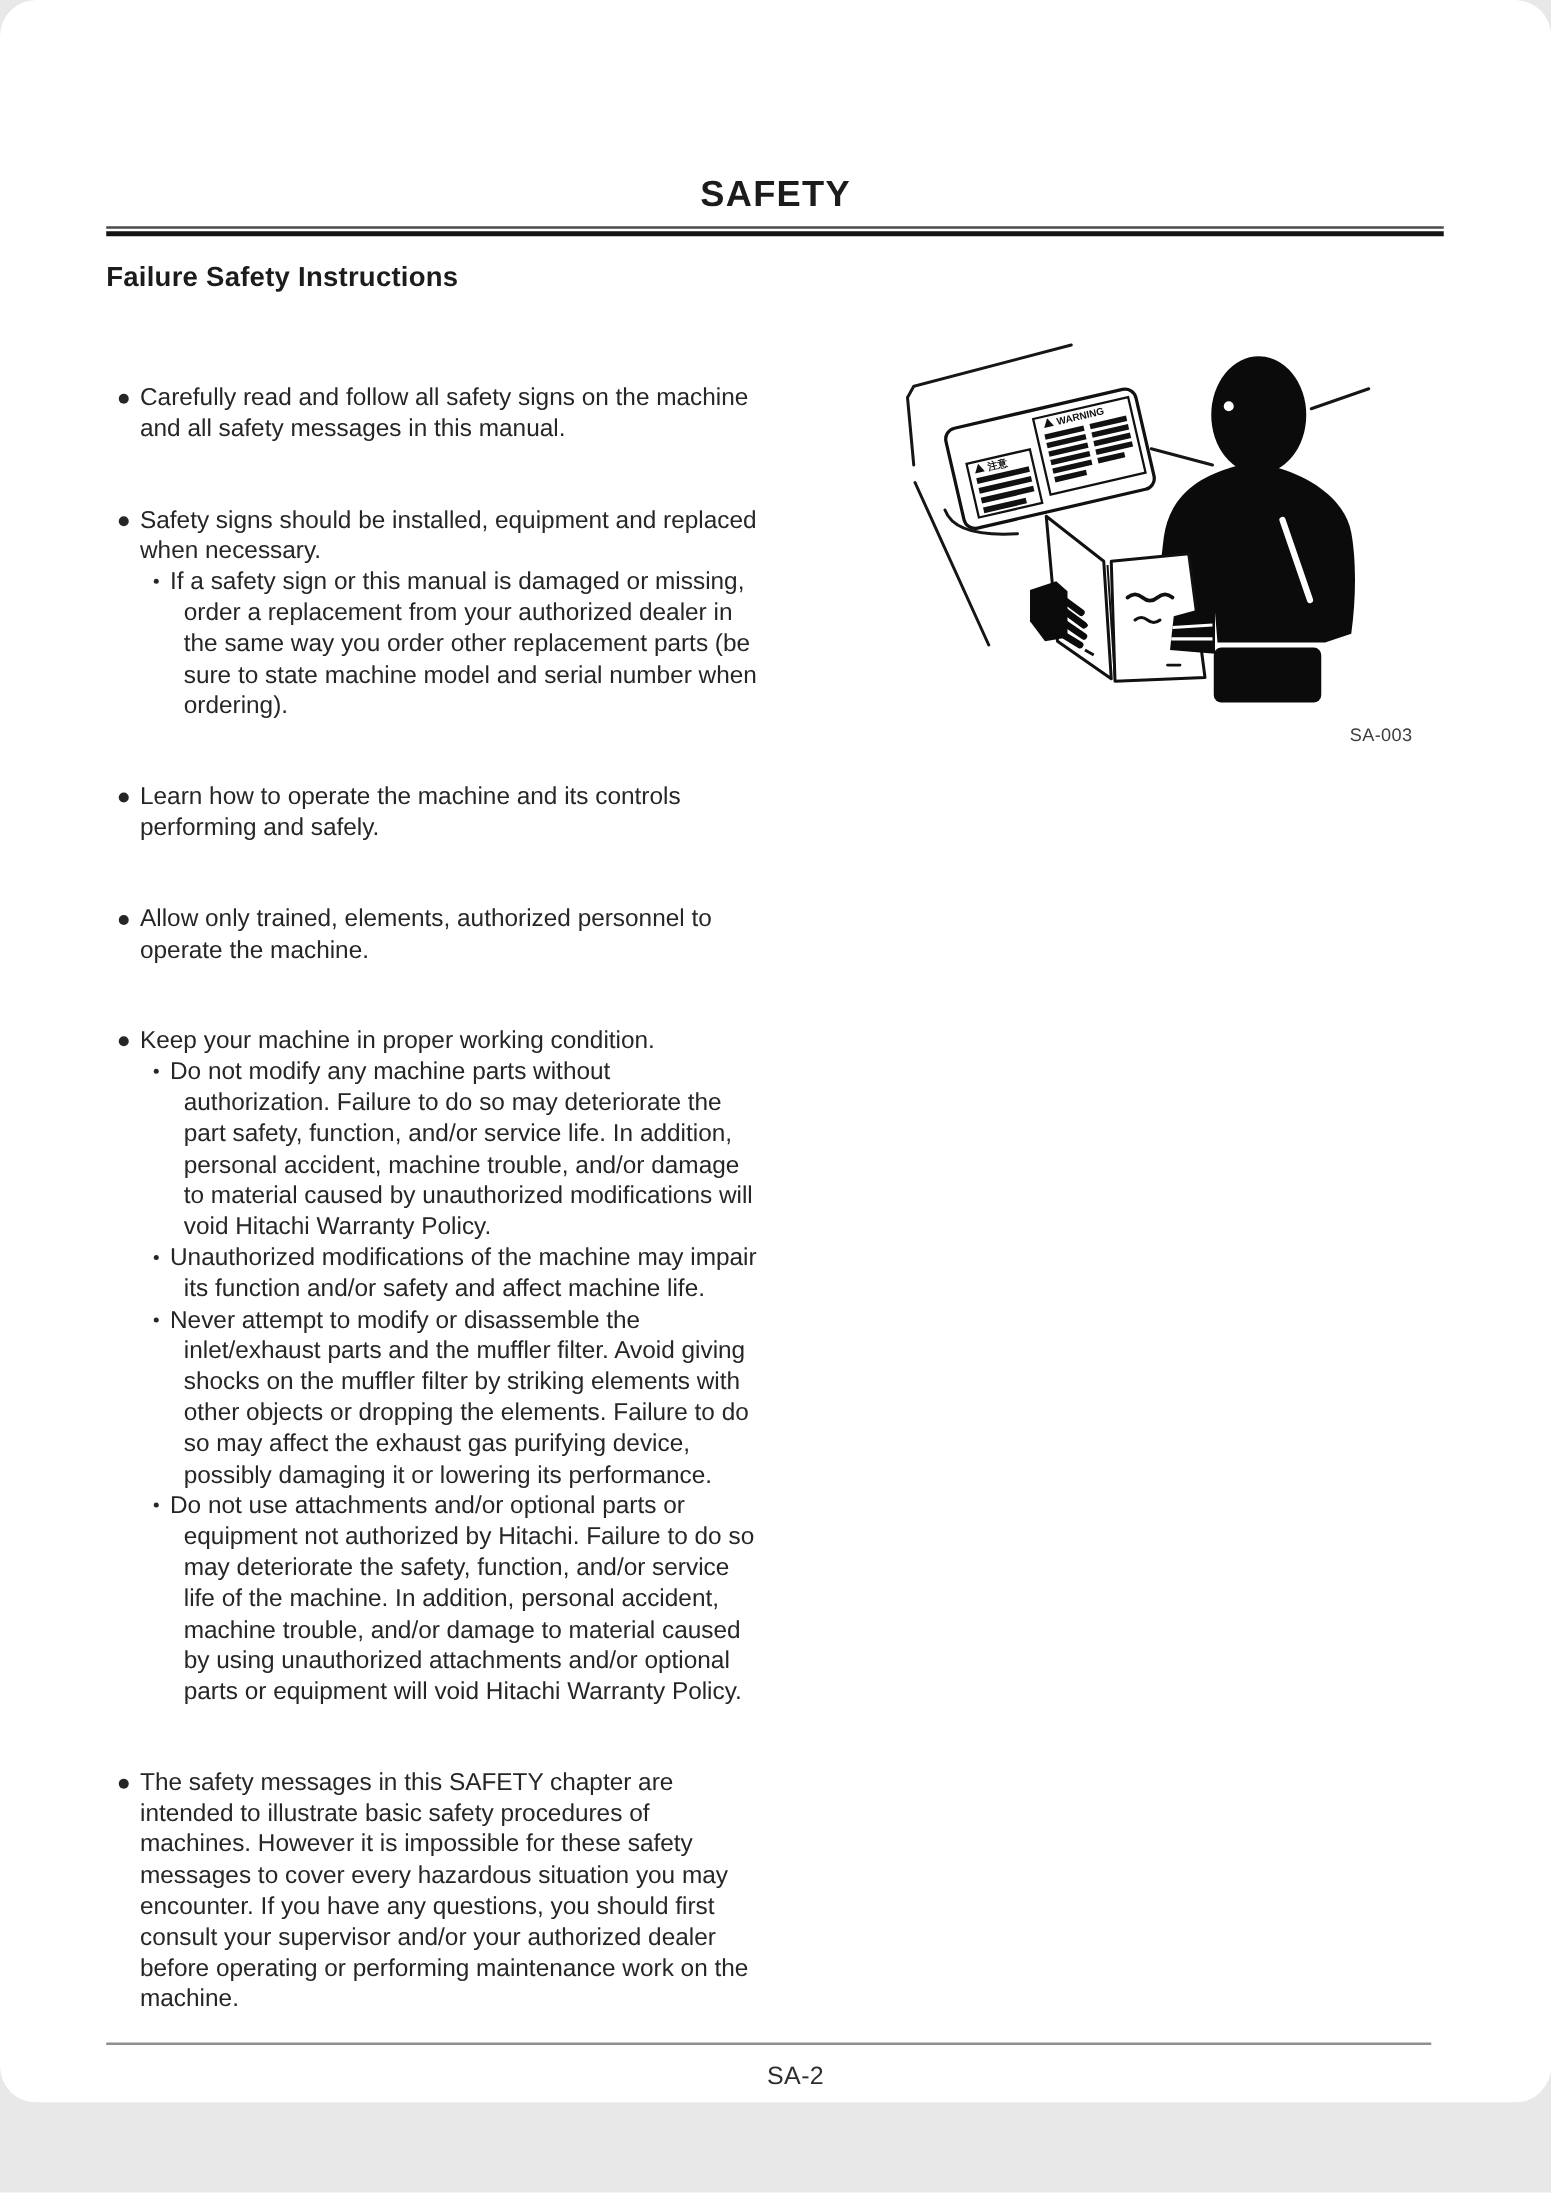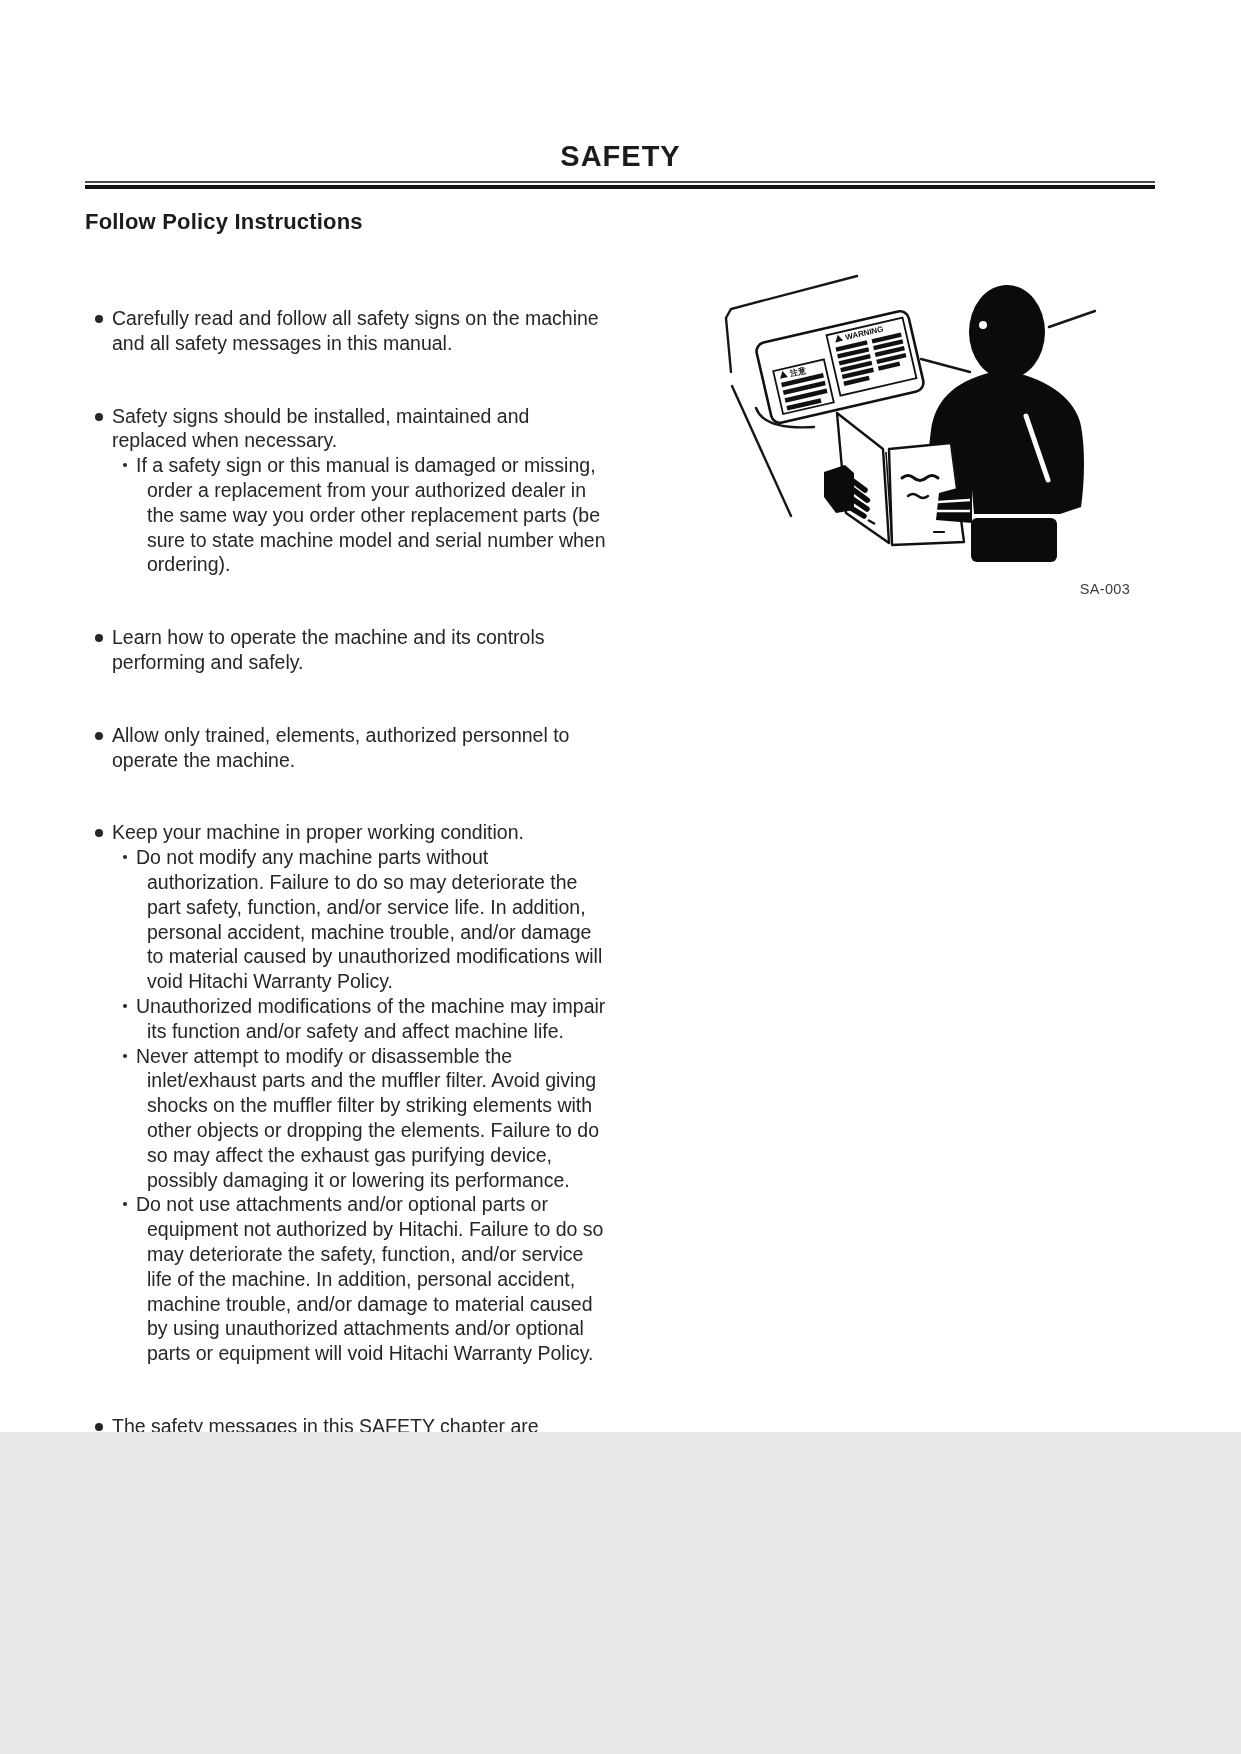--- a/index.html
+++ b/index.html
@@ -1,23 +1,24 @@
 <!DOCTYPE html>
 <html><head>
 <meta charset="utf-8">
 <style>
   html,body{margin:0;padding:0;background:#e8e8e8;}
   .page{
     position:relative;
-    width:1241px;height:1432px;
+    width:1241px;height:1682px;
     margin:0 auto;
     background:#ffffff;
     font-family:"Liberation Sans","DejaVu Sans",sans-serif;
     color:#232323;
     overflow:hidden;
+    border-radius:29px;
   }
   .chapter-title{
     position:absolute;top:140px;left:0;width:100%;
     text-align:center;
     font-size:29px;font-weight:700;letter-spacing:1px;color:#1c1c1c;
   }
   .rule-thin{position:absolute;top:181px;left:85px;width:1070px;height:2px;background:#4a4a4a;}
   .rule-thick{position:absolute;top:185px;left:85px;width:1070px;height:4px;background:#141414;}
   .section-title{
     position:absolute;top:209px;left:85px;
@@ -51,32 +52,32 @@
 </style>
 </head>
 <body>
 
 <div class="page">
 
   <div class="chapter-title">SAFETY</div>
   <div class="rule-thin"></div>
   <div class="rule-thick"></div>
 
-  <div class="section-title">Follow Policy Instructions</div>
+  <div class="section-title">Failure Safety Instructions</div>
 
   <div class="content">
 
     <div class="item">
       <span class="dot"></span>
       <span>Carefully read and follow all safety signs on the machine and all safety messages in this manual.</span>
     </div>
 
     <div class="item">
       <span class="dot"></span>
-      <span>Safety signs should be installed, maintained and replaced when necessary.</span>
+      <span>Safety signs should be installed, equipment and replaced when necessary.</span>
     </div>
     <div class="sub">
       <span class="sdot"></span>
       <span>If a safety sign or this manual is damaged or missing, order a replacement from your authorized dealer in the same way you order other replacement parts (be sure to state machine model and serial number when ordering).</span>
     </div>
 
     <div class="item">
       <span class="dot"></span>
       <span>Learn how to operate the machine and its controls performing and safely.</span>
     </div>

